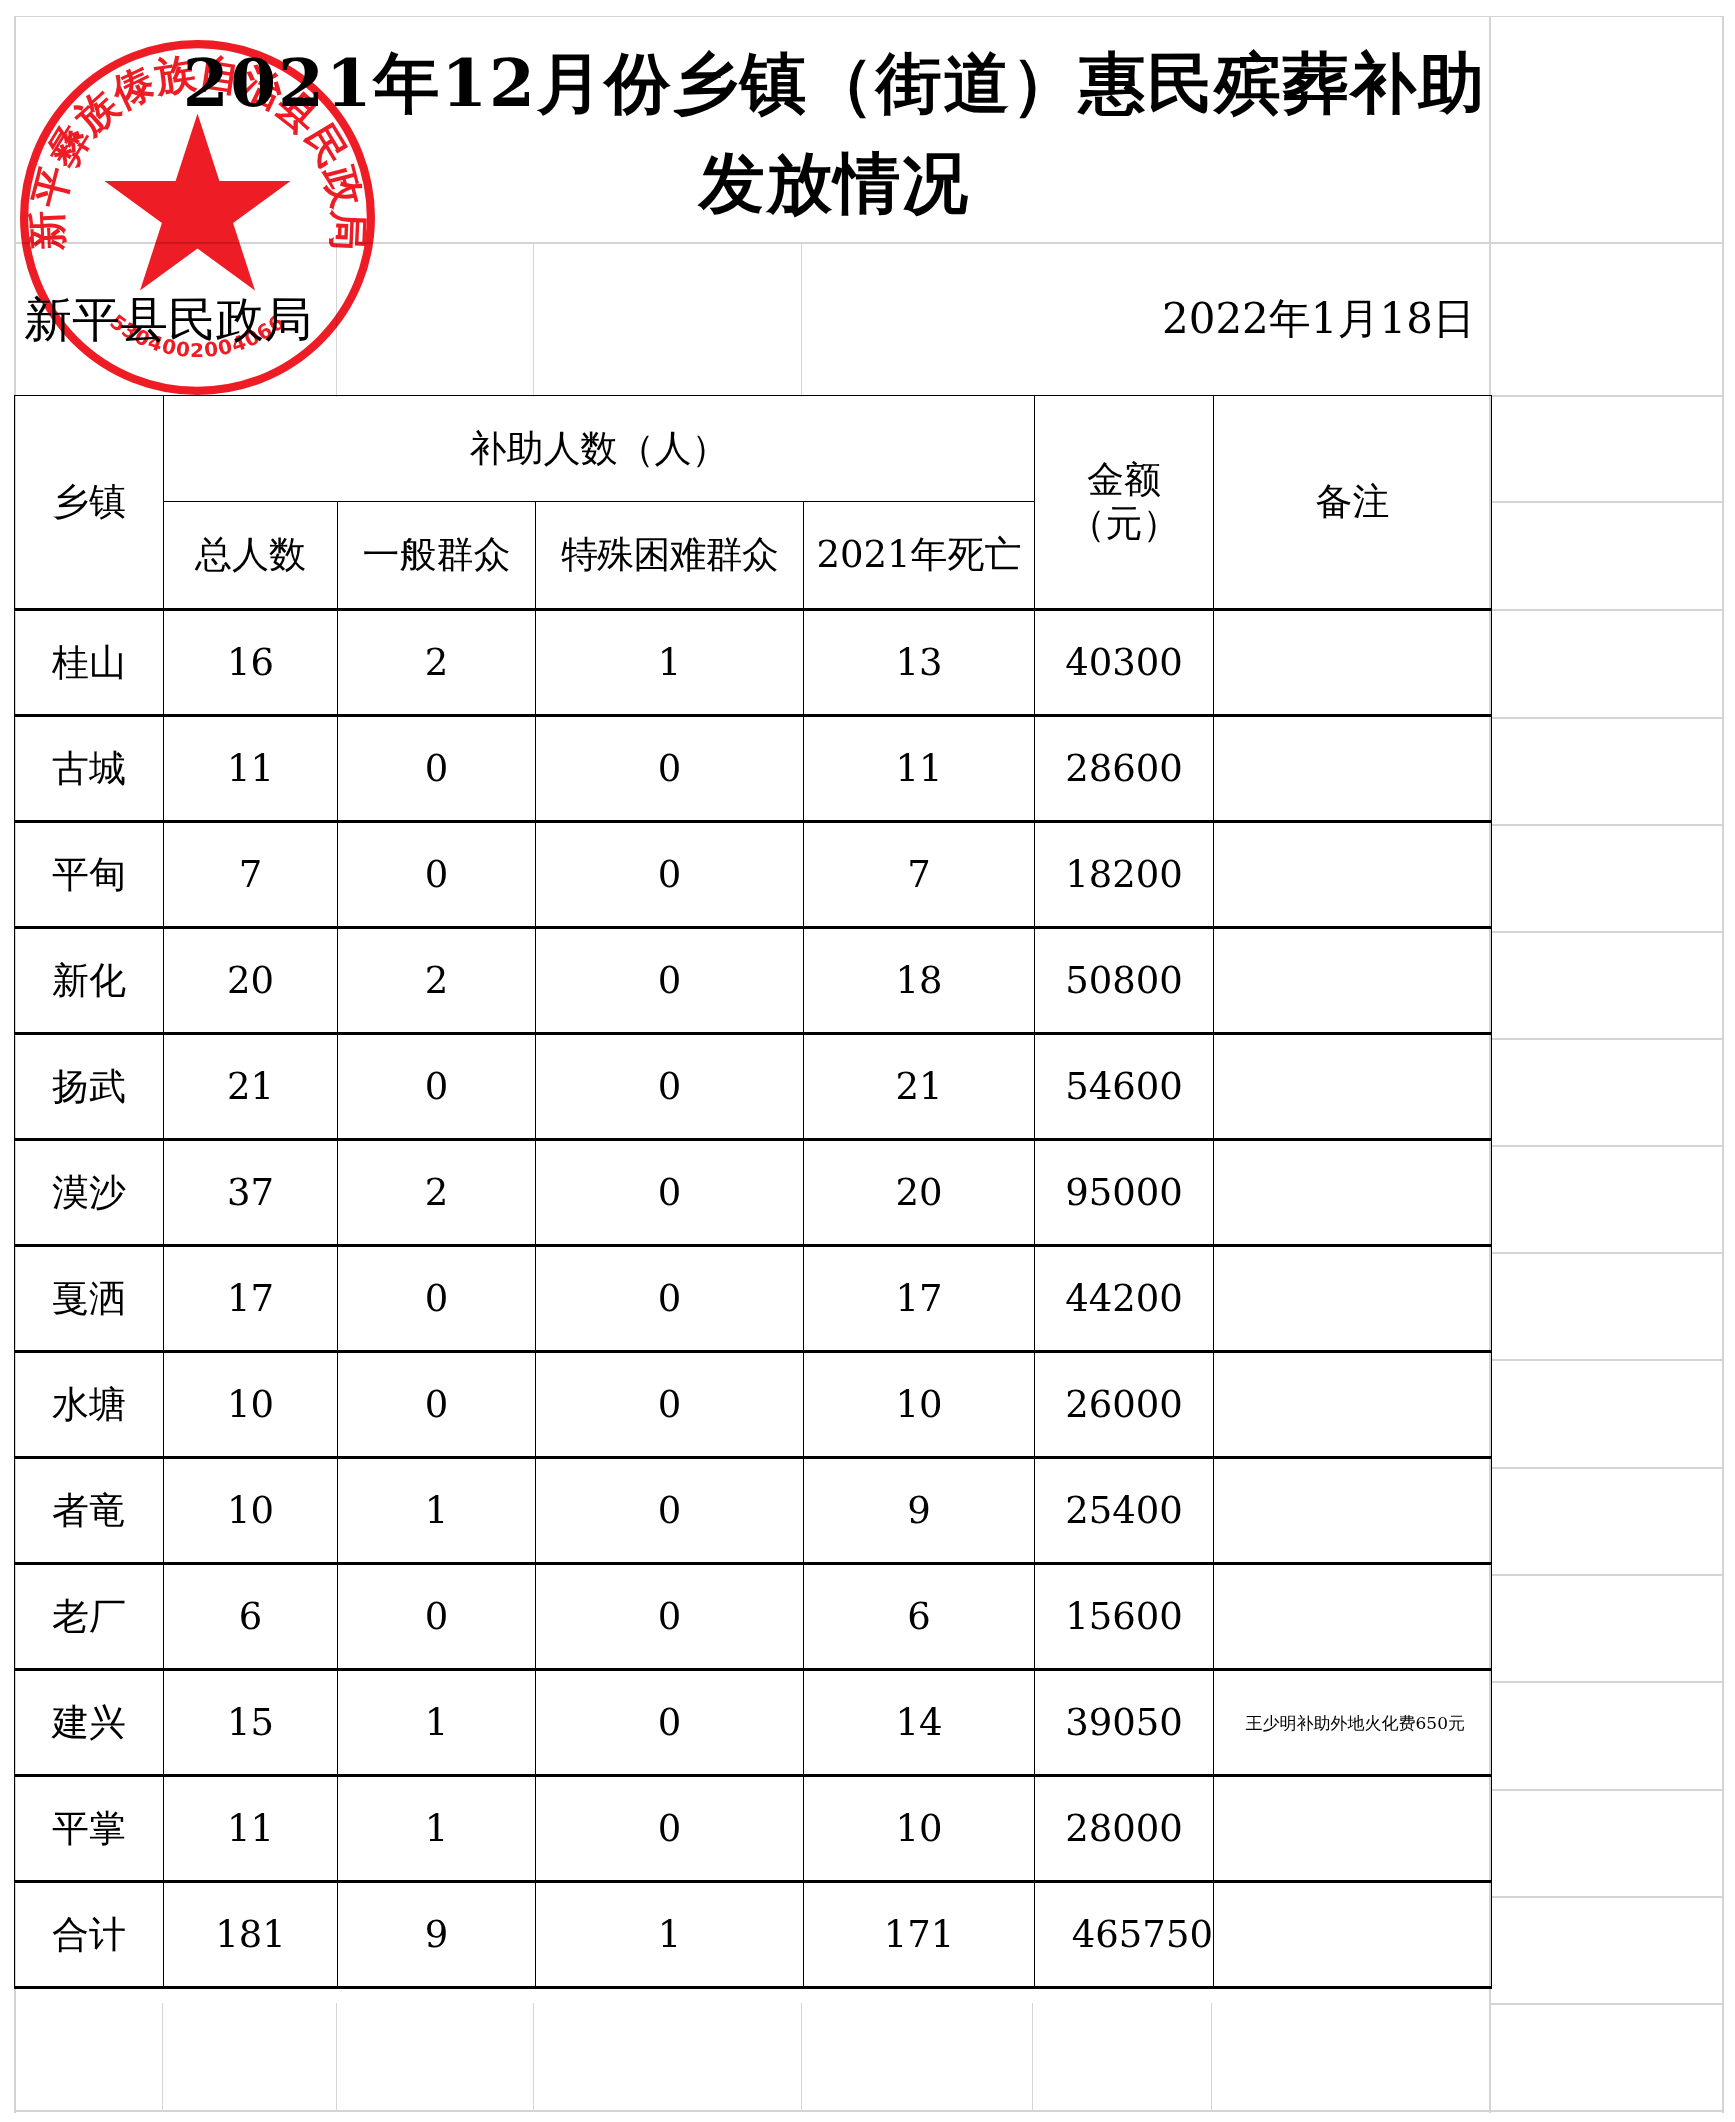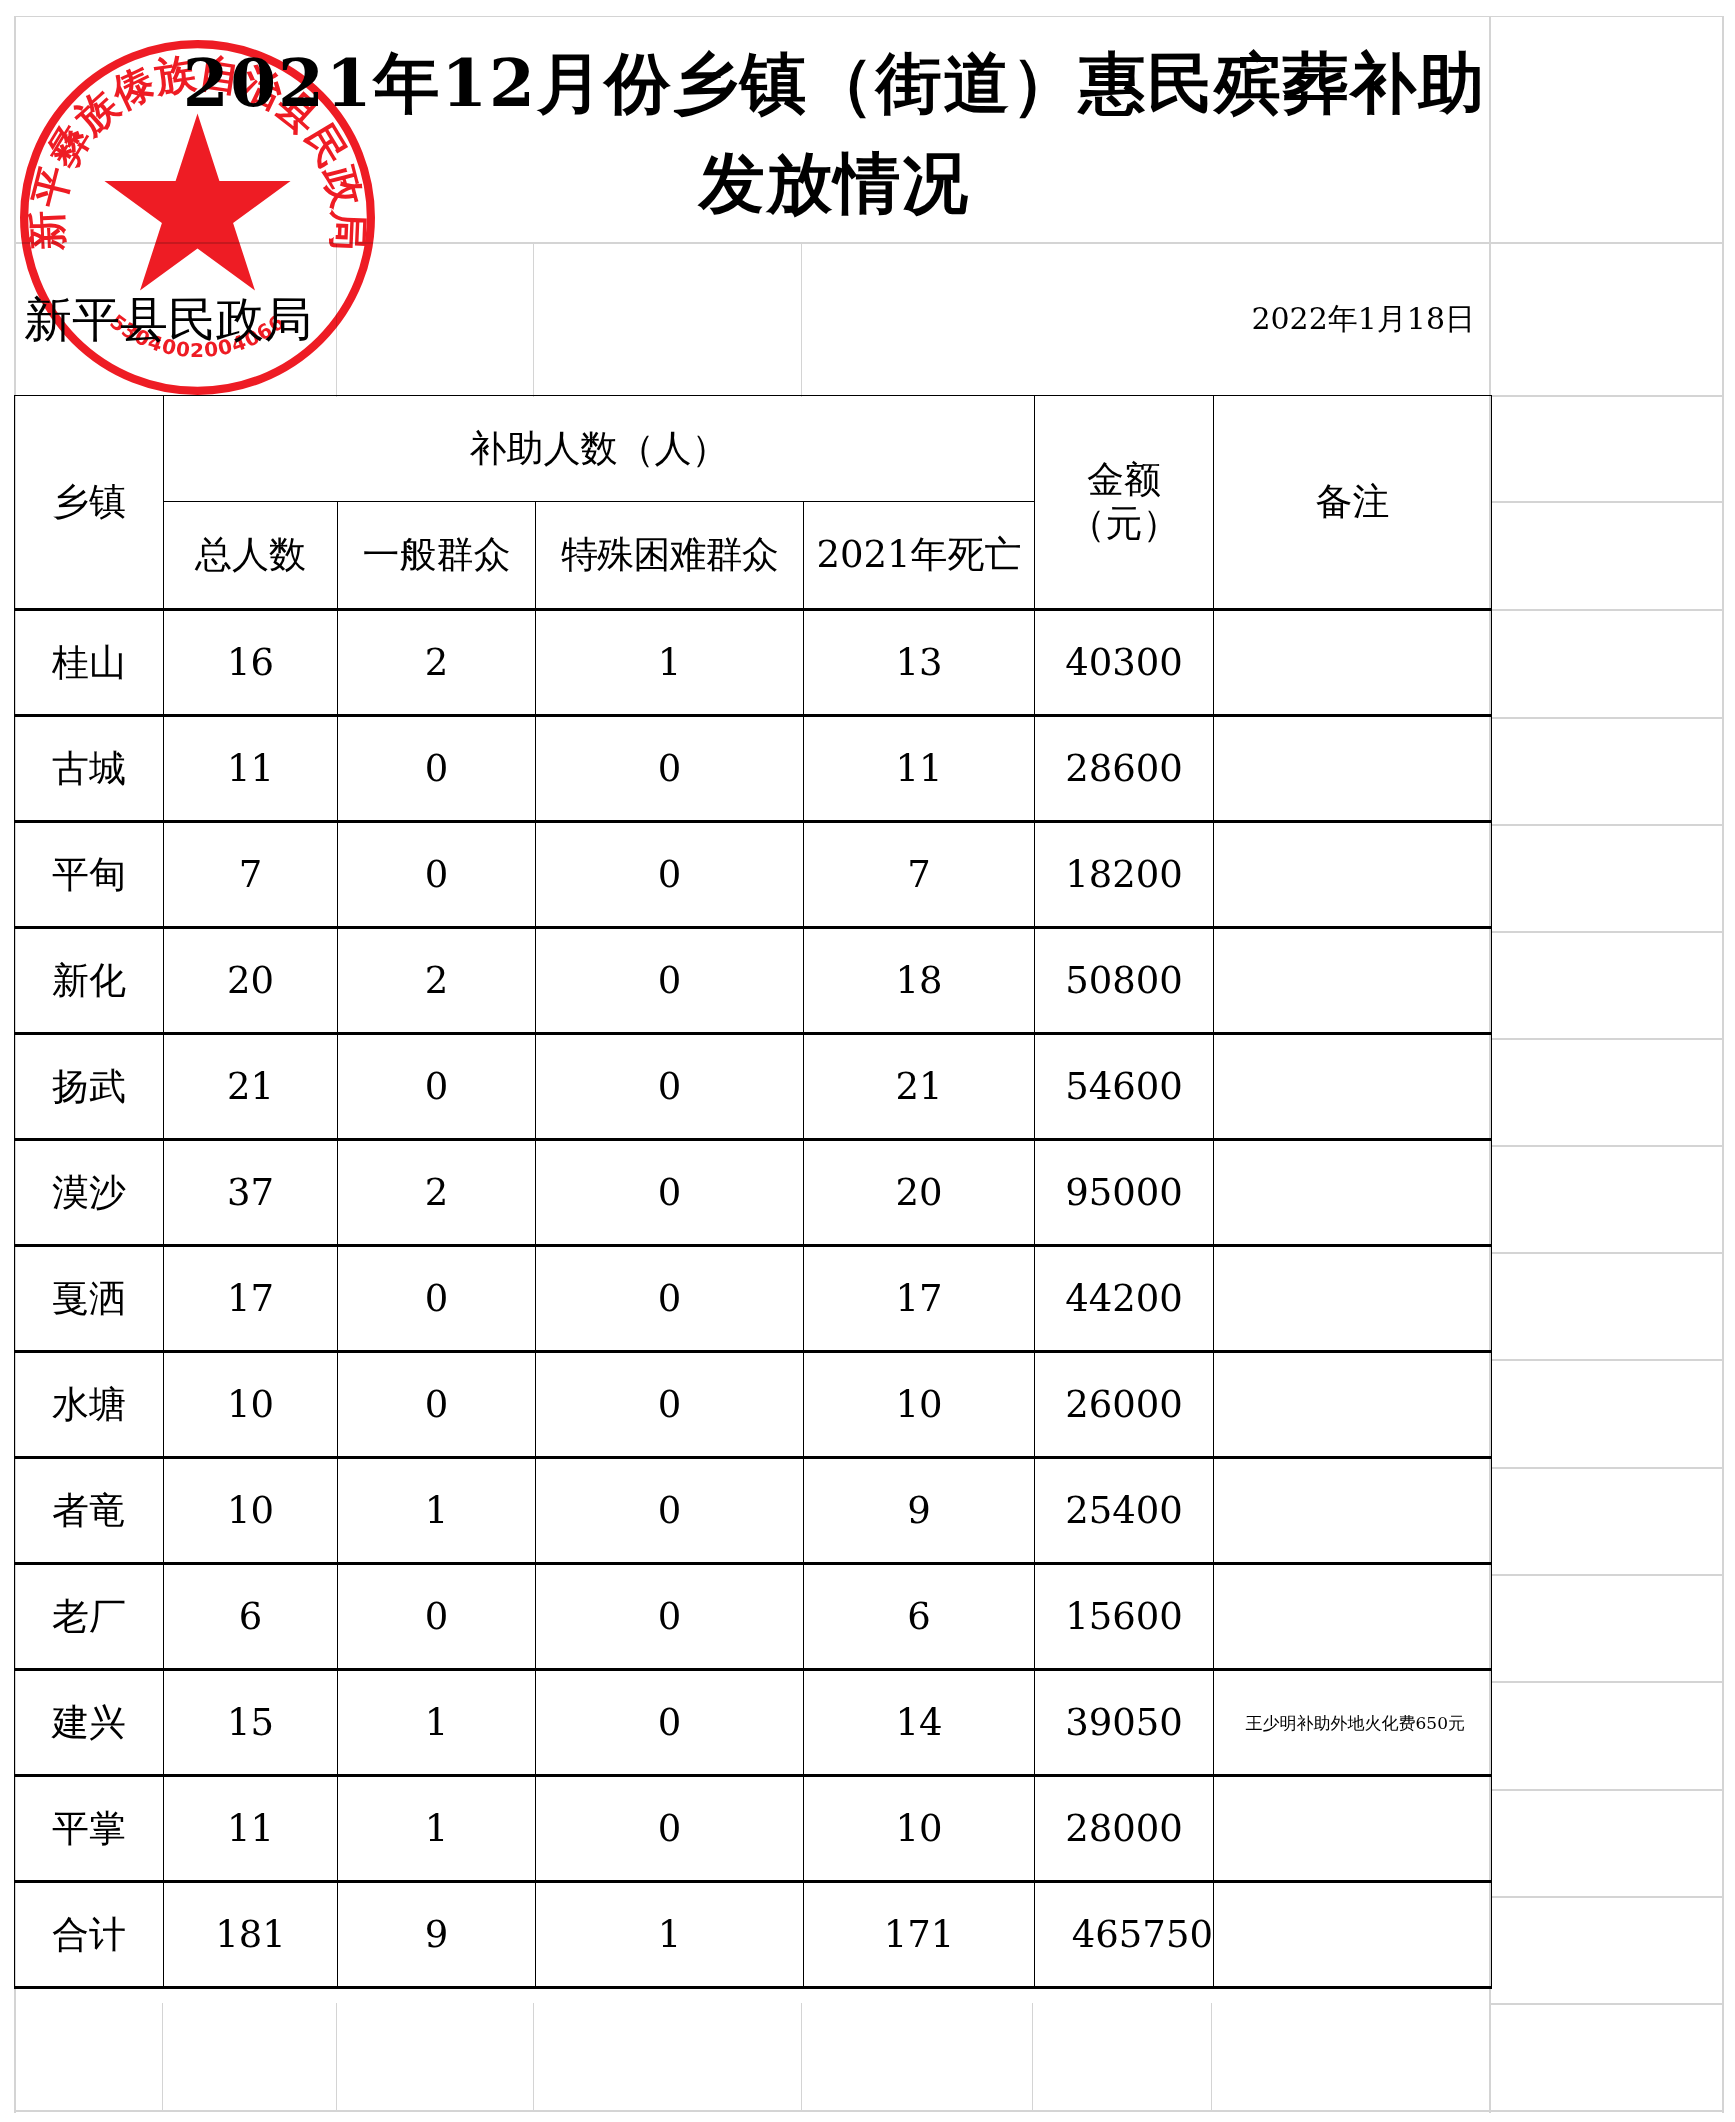--- a/index.html
+++ b/index.html
@@ -3,21 +3,21 @@
 <meta charset="utf-8">
 <style>
   html, body { margin: 0; padding: 0; background: #ffffff; }
   body { width: 1735px; height: 2123px; position: relative; overflow: hidden;
          font-family: "DejaVu Serif", "Liberation Serif", serif; color: #000; }
   .abs { position: absolute; box-sizing: border-box; }
   .gl { position: absolute; background: #d4d4d4; }
   .title { position: absolute; left: 14.8px; width: 1639px; text-align: center;
            font-family: "DejaVu Serif", serif; font-weight: bold; font-size: 66px; line-height: 74px; letter-spacing: 1.8px; }
   .org { left: 24px; top: 293px; font-size: 48px; line-height: 52px; }
-  .date { left: 801px; width: 674px; top: 293px; font-size: 30px; line-height: 52px; text-align: right; }
+  .date { left: 801px; width: 674px; top: 293px; font-size: 42px; line-height: 52px; text-align: right; }
   table.main { position: absolute; left: 14px; top: 395px; border-collapse: collapse; table-layout: fixed; }
   table.main td { border: 1.8px solid #000; text-align: center; vertical-align: middle; padding: 0;
                   font-size: 37px; font-family: "DejaVu Serif", serif; line-height: 44px; }
   table.main tr.row td { height: 103px; }
   table.main td.note { font-size: 17px; line-height: 28px; text-align: center; padding-left: 5.5px; vertical-align: middle; }
   table.main tr.thick td { border-top-width: 3.7px; }
   .stamp { position: absolute; left: 14.8px; top: 35px; width: 365px; height: 365px; mix-blend-mode: multiply; }
 </style>
 </head>
 <body>

